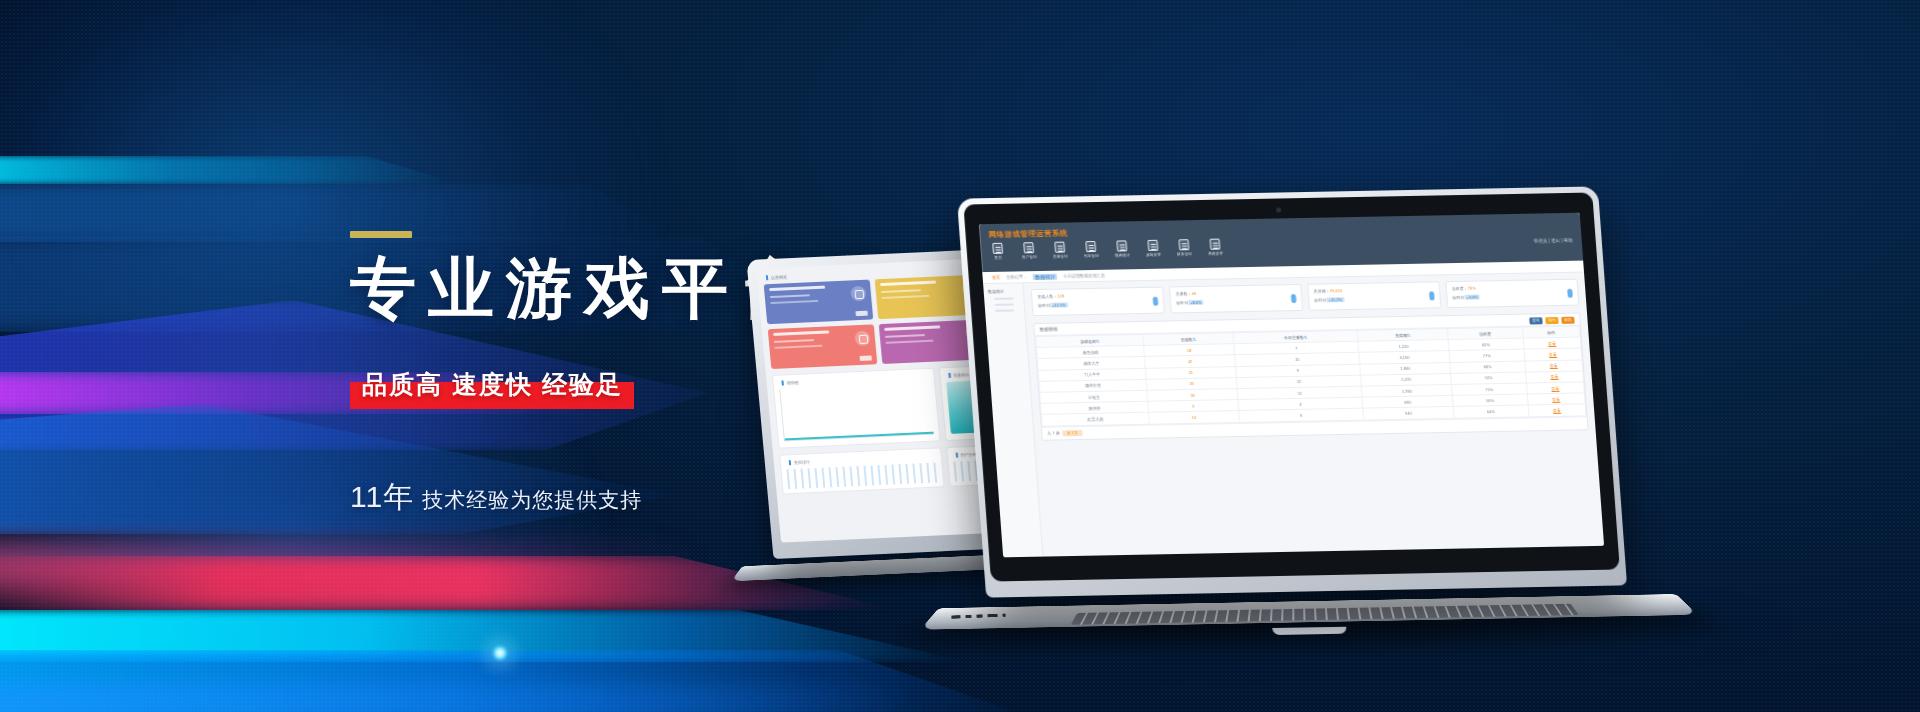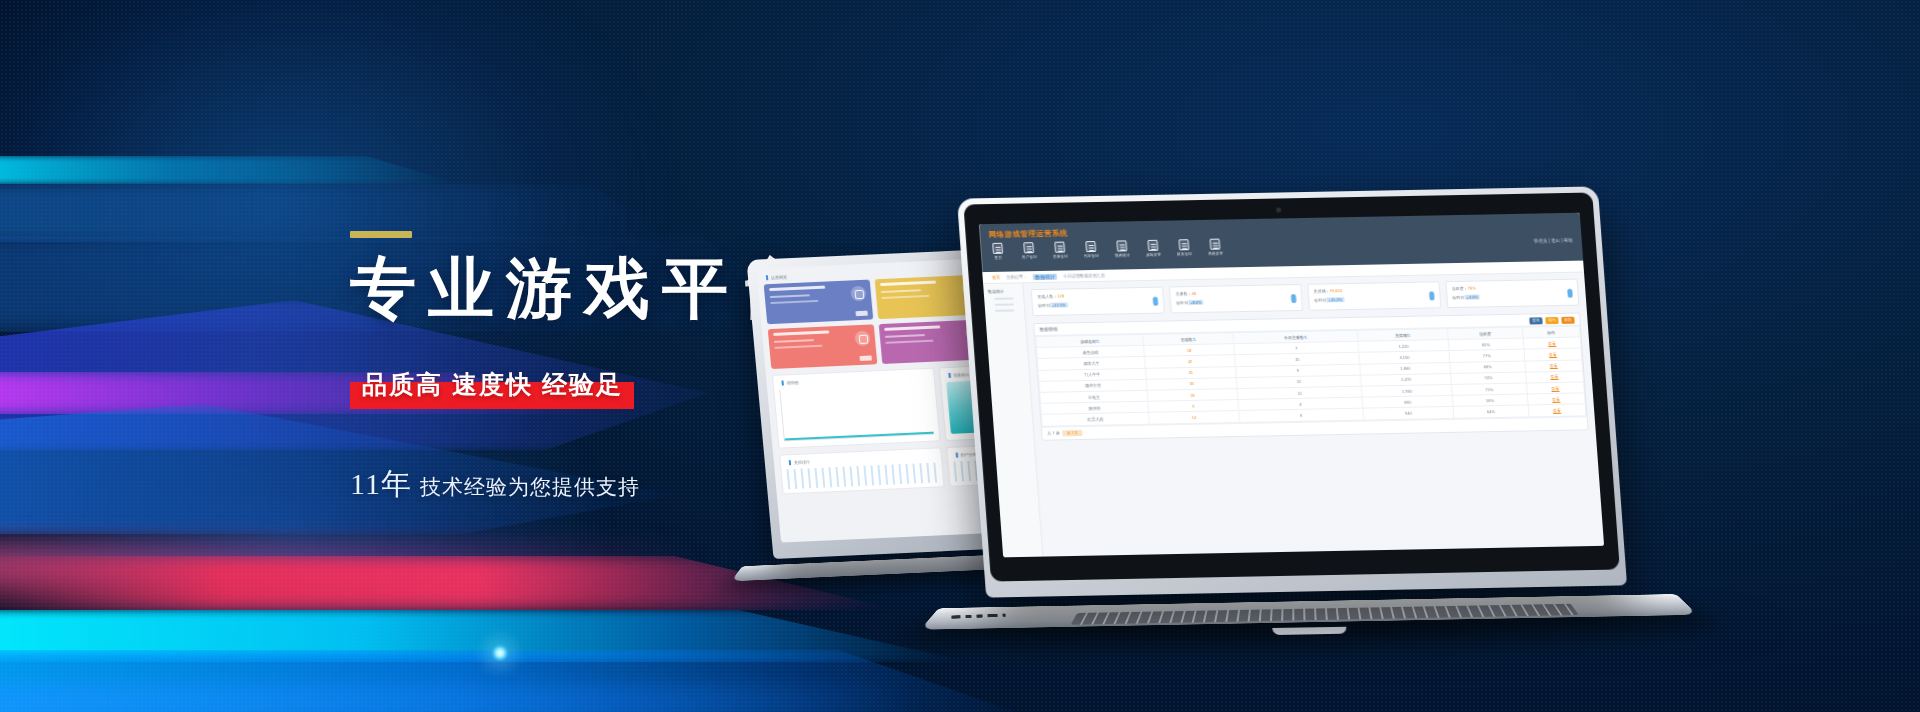--- a/index.html
+++ b/index.html
@@ -149,24 +149,23 @@
     background:#ed1b23;
   }
   .badge-text {
     position:absolute; left:12px; top:0; width:272px;
     font-size:25px; font-weight:bold; letter-spacing:2px;
     color:#ffffff; white-space:nowrap;
     text-shadow:0 2px 4px rgba(120,0,0,.45);
   }
 
   .tagline {
-    margin-top:50px;
+    margin-top:63px;
     color:#eaf2ff; white-space:nowrap;
     text-shadow:0 1px 6px rgba(0,0,0,.4);
-    font-family:Liberation Serif, serif;
   }
   .tag-num { font-size:30px; font-weight:300; letter-spacing:1px; }
   .tag-rest { font-size:21px; font-weight:400; margin-left:8px; letter-spacing:1px; }
 
   
   .laptops { position:absolute; left:760px; top:230px; width:1160px; height:420px; }
 
   
   .lap-back {
     position:absolute; left:0px; top:20px; width:420px; height:300px;

